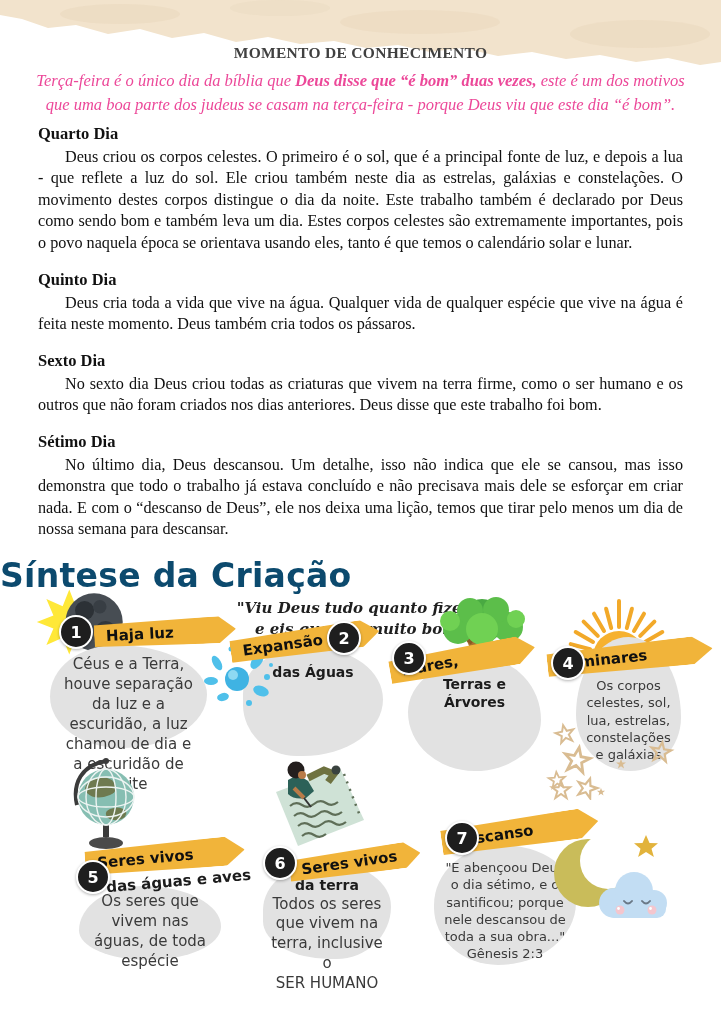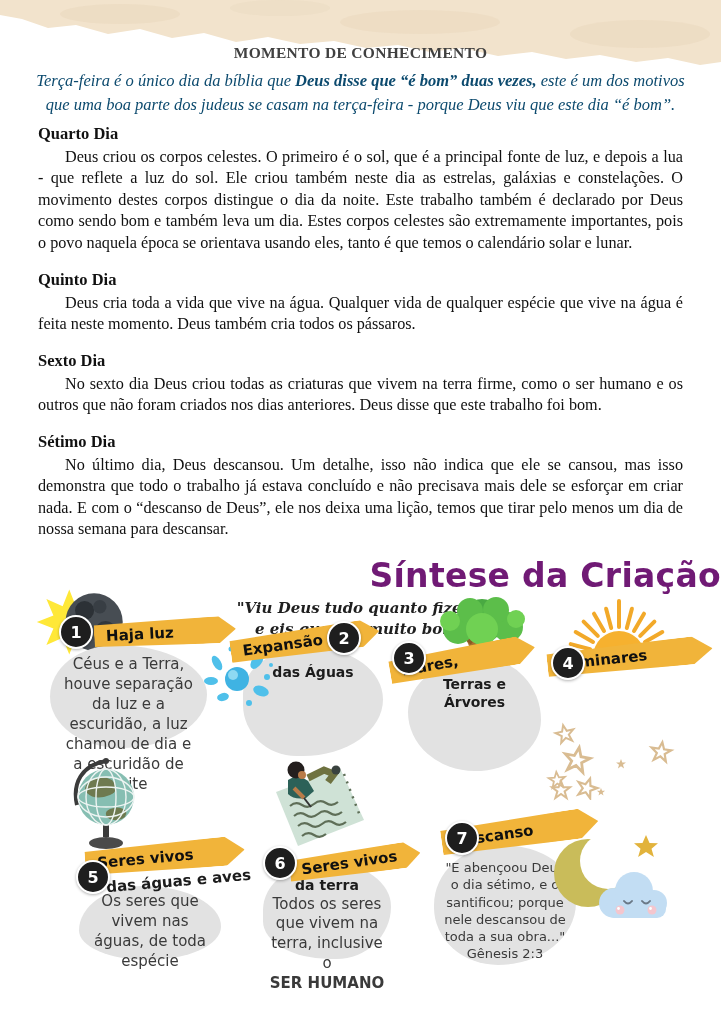--- a/index.html
+++ b/index.html
@@ -3,28 +3,28 @@
 <meta charset="utf-8">
 <style>
   html,body{margin:0;padding:0;background:#fff;}
   .page{position:relative;width:721px;height:1024px;background:#ffffff;overflow:hidden;
         font-family:"Liberation Serif",serif;color:#111;}
   .torn{position:absolute;top:0;left:0;z-index:0;}
   .doc{position:relative;z-index:1;}
   .doc-title{margin:44px 0 0;text-align:center;font-size:15.5px;letter-spacing:.3px;
              color:#404040;font-weight:bold;}
   .intro{width:656px;margin:7px auto 0;text-align:center;font-style:italic;
-         font-size:16.5px;line-height:1.45;color:#0c4a6e;}
+         font-size:16.5px;line-height:1.45;color:#ec4899;}
   .intro strong{font-weight:bold;}
   .sections{margin:0 38px;}
   .sec-head{font-size:16.5px;margin:15px 0 3px;font-weight:bold;font-family:"Liberation Serif",serif;}
   .sec-head.first{margin-top:7px;}
   .sec-body{margin:0;font-size:16.2px;line-height:1.33;text-align:justify;text-indent:27px;}
-  .big-title{text-align:right;font-family:"DejaVu Sans",sans-serif;font-weight:bold;
-             font-size:33px;margin:15px 0 3px;letter-spacing:.3px;color:#701a75;}
+  .big-title{text-align:left;font-family:"DejaVu Sans",sans-serif;font-weight:bold;
+             font-size:33px;margin:15px 0 3px;letter-spacing:.3px;color:#0c4a6e;}
   .subtitle{text-align:center;font-family:"DejaVu Serif",serif;font-style:italic;font-weight:bold;
             font-size:15px;line-height:1.4;margin:0;color:#1f1f1f;}
   .infographic{position:absolute;top:575px;left:0;width:721px;height:449px;z-index:2;
                font-family:"DejaVu Sans",sans-serif;}
   .item{position:absolute;inset:0;pointer-events:none;}
   .icon{position:absolute;}
   .blob{position:absolute;background:#E2E2E2;color:#3A3A3A;text-align:center;
         display:flex;flex-direction:column;align-items:center;justify-content:flex-start;}
   .blob p{margin:0;}
   .blob-text{font-size:15px;line-height:1.33;}
@@ -196,20 +196,23 @@
           <line x1="76.8" y1="33" x2="81.9" y2="13.7"></line>
           <line x1="69" y1="32" x2="69" y2="6"></line>
           <line x1="61.2" y1="33" x2="56.1" y2="13.7"></line>
           <line x1="54" y1="36" x2="44" y2="18.7"></line>
           <line x1="47.8" y1="40.8" x2="33.6" y2="26.6"></line>
           <line x1="43" y1="47" x2="25.7" y2="37"></line>
           <line x1="40" y1="54.2" x2="20.7" y2="49.1"></line>
         </g>
         <path d="M43,62 A26,26 0 0 1 95,62 Z" fill="#F6B12F"></path>
       </svg>
+      <div id="i4-blob" class="blob">
+        <p class="blob-text">Os corpos celestes, sol, lua, estrelas, constelações e galáxias</p>
+      </div>
       <div id="i4-banner" class="banner">
           <span>Luminares</span>
         </div>
       <div id="i4-num" class="num">
           <span>4</span>
         </div>
       <svg id="i4-stars" class="icon" width="130" height="82" viewBox="0 0 130 82">
         <defs>
             <path id="st" d="M0,-9 L2.4,-2.8 9,-2.8 3.6,1.4 5.6,8 0,4 -5.6,8 -3.6,1.4 -9,-2.8 -2.4,-2.8 Z"></path>
           </defs>
@@ -269,21 +272,21 @@
         <circle cx="70" cy="12" r="4.5" fill="#39423E"></circle>
         <path d="M22,22 q10,-7 20,1 l6,10 -8,7 q-12,2 -18,-4 Z" fill="#2C6158"></path>
         <circle cx="30" cy="12" r="8.5" fill="#241F1E"></circle>
         <circle cx="36" cy="17" r="4" fill="#B97B48"></circle>
         <path d="M28,30 l10,10" stroke="#B97B48" stroke-width="4"></path>
         <line x1="38" y1="40" x2="45" y2="49" stroke="#333333" stroke-width="2"></line>
       </svg>
       <div id="i6-blob" class="blob">
         <p class="sublabel">da terra</p>
         <p class="blob-text">Todos os seres que vivem na terra, inclusive o</p>
-        <p class="blob-text" style="font-weight:bold">SER HUMANO</p>
+        <p class="blob-text" style="font-weight:normal">SER HUMANO</p>
       </div>
       <div id="i6-banner" class="banner">
           <span>Seres vivos</span>
         </div>
       <div id="i6-num" class="num">
           <span>6</span>
         </div>
     </div>
 
     <div class="item">

